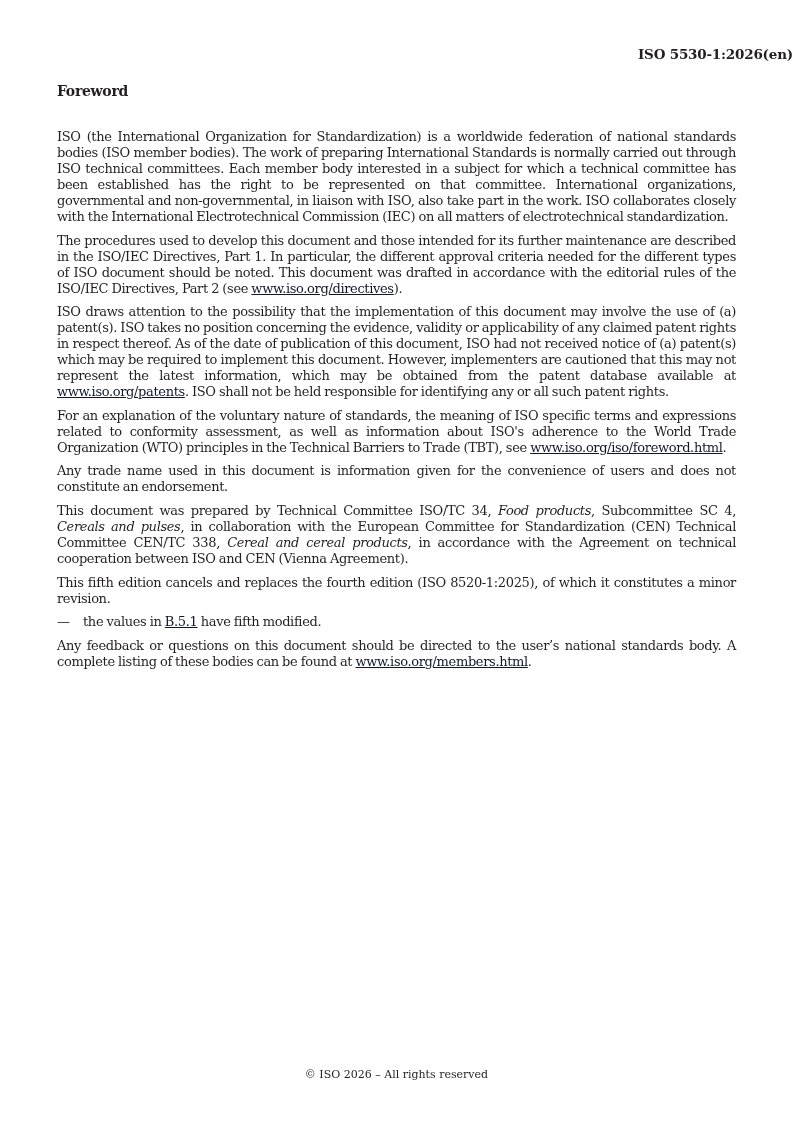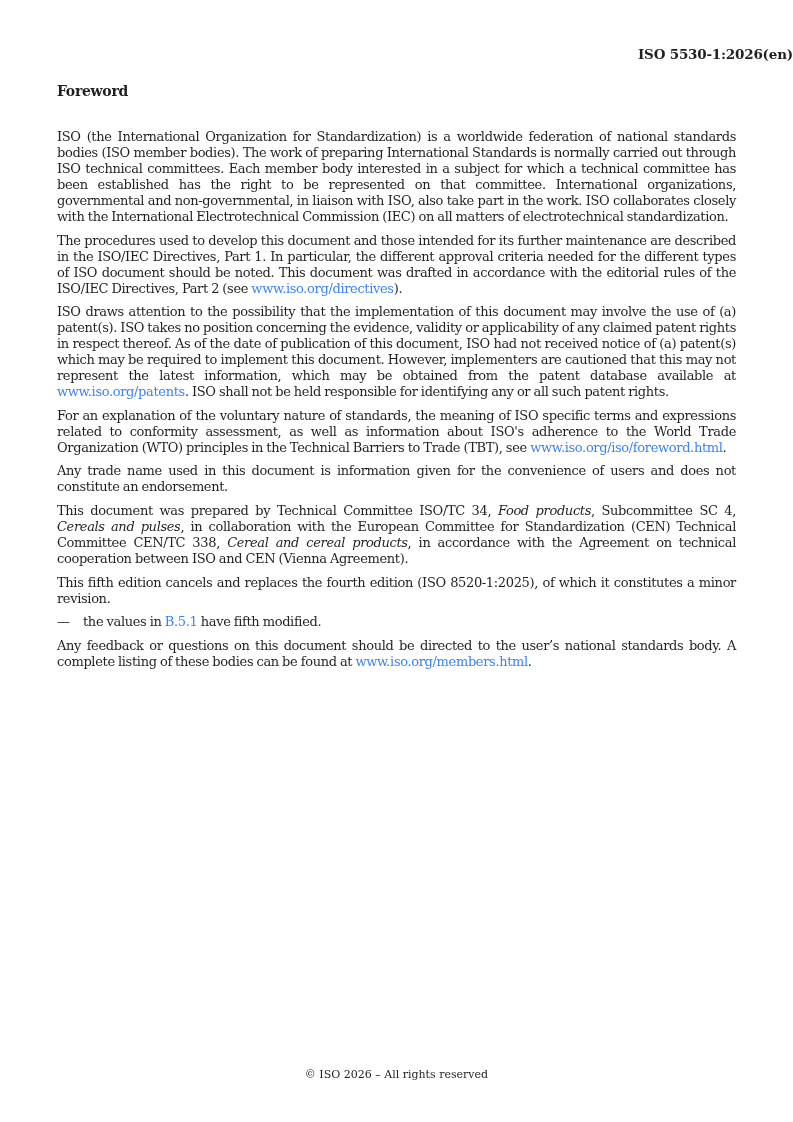--- a/index.html
+++ b/index.html
@@ -6,21 +6,21 @@
   body { width: 793px; height: 1122px; position: relative; overflow: hidden;
          font-family: "DejaVu Serif", "Liberation Serif", serif; color: #231f20; }
   .page { position: absolute; left: 0; top: 0; width: 793px; height: 1122px; }
   .doc-header { position: absolute; top: 46px; left: 0; width: 793px; text-align: right;
                 font-weight: bold; font-size: 13.5px; letter-spacing: -0.2px; }
   .title { position: absolute; top: 83px; left: 57px; margin: 0; font-size: 14px;
            font-weight: bold; letter-spacing: -0.3px; }
   .body { position: absolute; top: 129px; left: 57px; width: 679px; }
   p { margin: 0 0 7.6px 0; font-size: 13px; line-height: 16px; text-align: justify;
       letter-spacing: -0.35px; word-spacing: -0.5px; }
-  a { color: #3b82f6; }
+  a { color: #0f172a; text-decoration: underline; }
   .dash-item { display: flex; text-align: left; }
   .dash { display: inline-block; width: 26px; }
   .footer { position: absolute; top: 1066px; left: 0; width: 793px; text-align: center;
             font-size: 11px; line-height: 18px; }
 </style>
 </head>
 <body>
 
 <div class="page">
   <div class="doc-header">ISO 5530-1:2026(en)</div>

